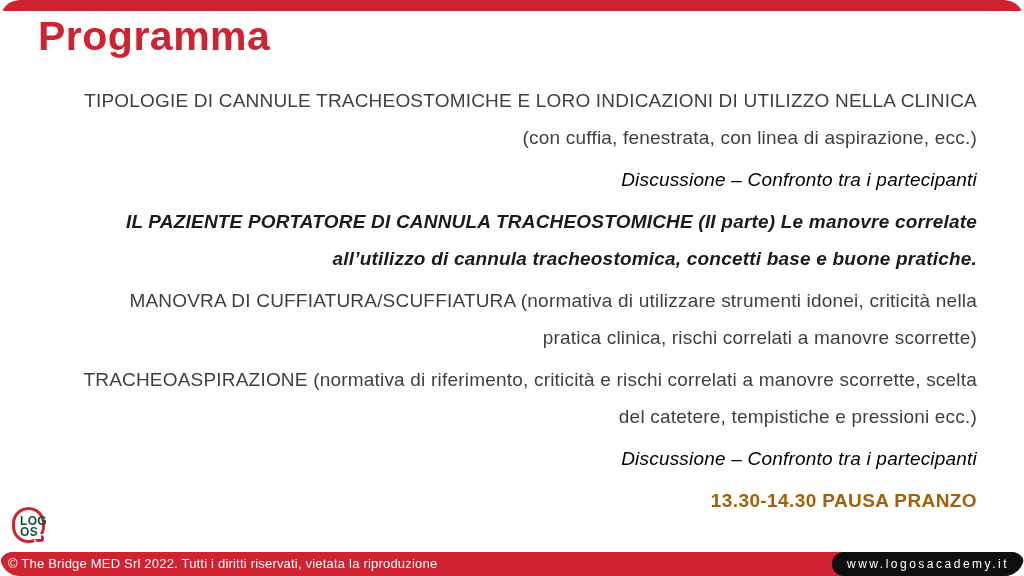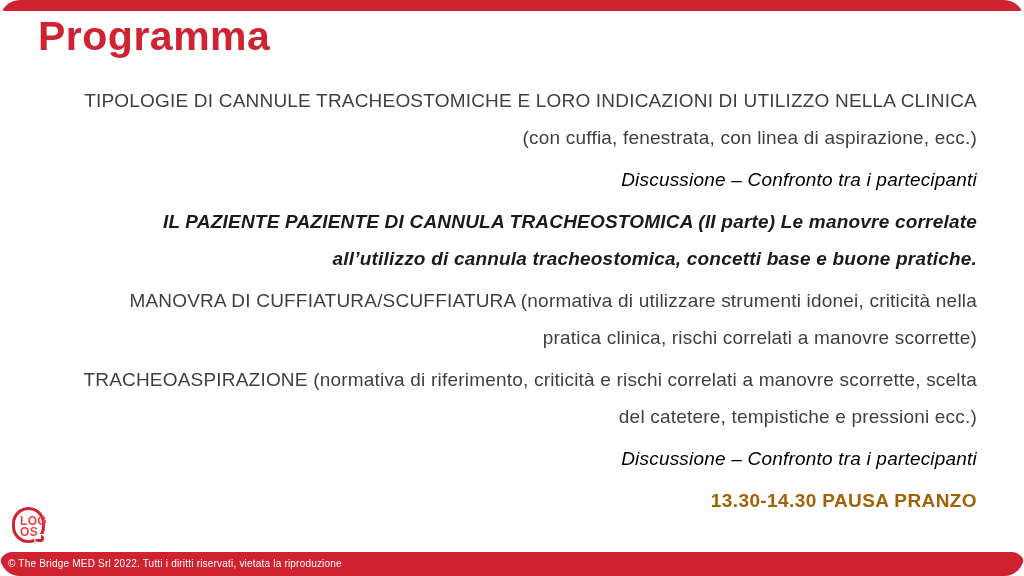--- a/index.html
+++ b/index.html
@@ -89,35 +89,35 @@
     border-bottom: 3px solid #cf2332;
   }
   .logo-text {
     position: absolute;
     top: 6px;
     left: 5px;
     font-size: 12px;
     line-height: 11px;
     font-weight: 800;
     letter-spacing: 0.3px;
-    color: #ef4444;
+    color: #14532d;
   }
   .footer {
     position: absolute;
     left: 0; right: 0; bottom: 0;
     height: 24px;
     background: #cf2332;
   }
   .footer-copy {
     position: absolute;
     left: 8px;
     top: 0;
     height: 24px;
     line-height: 24px;
-    font-size: 10px;
+    font-size: 13px;
     color: #ffffff;
     letter-spacing: 0.2px;
     white-space: nowrap;
   }
   .footer-site-box {
     position: absolute;
     right: 0;
     top: 0;
     width: 192px;
     height: 24px;
@@ -138,35 +138,38 @@
 
 <div class="slide">
 
   <div class="top-bar"></div>
 
   <h1 class="title">Programma</h1>
 
   <div class="content">
     <p class="para">TIPOLOGIE DI CANNULE TRACHEOSTOMICHE E LORO INDICAZIONI DI UTILIZZO NELLA CLINICA (con cuffia, fenestrata, con linea di aspirazione, ecc.)</p>
     <p class="para italic">Discussione – Confronto tra i partecipanti</p>
-    <p class="para bold-italic">IL PAZIENTE PAZIENTE DI CANNULA TRACHEOSTOMICA (II parte) Le manovre correlate all’utilizzo di cannula tracheostomica, concetti base e buone pratiche.</p>
+    <p class="para bold-italic">IL PAZIENTE PORTATORE DI CANNULA TRACHEOSTOMICHE (II parte) Le manovre correlate all’utilizzo di cannula tracheostomica, concetti base e buone pratiche.</p>
     <p class="para">MANOVRA DI CUFFIATURA/SCUFFIATURA (normativa di utilizzare strumenti idonei, criticità nella pratica clinica, rischi correlati a manovre scorrette)</p>
     <p class="para">TRACHEOASPIRAZIONE (normativa di riferimento, criticità e rischi correlati a manovre scorrette, scelta del catetere, tempistiche e pressioni ecc.)</p>
     <p class="para italic">Discussione – Confronto tra i partecipanti</p>
     <p class="para bold">13.30-14.30 PAUSA PRANZO</p>
   </div>
 
   <div class="logo">
     <div class="logo-frame">
       <div class="logo-text">
         <div>LOG</div>
         <div>OS</div>
       </div>
     </div>
     <div class="logo-notch"></div>
     <div class="logo-step"></div>
   </div>
 
   <div class="footer">
     <div class="footer-copy">© The Bridge MED Srl 2022. Tutti i diritti riservati, vietata la riproduzione</div>
+    <div class="footer-site-box">
+      <span class="footer-site">www.logosacademy.it</span>
+    </div>
   </div>
 
 </div>
 
 </body></html>

